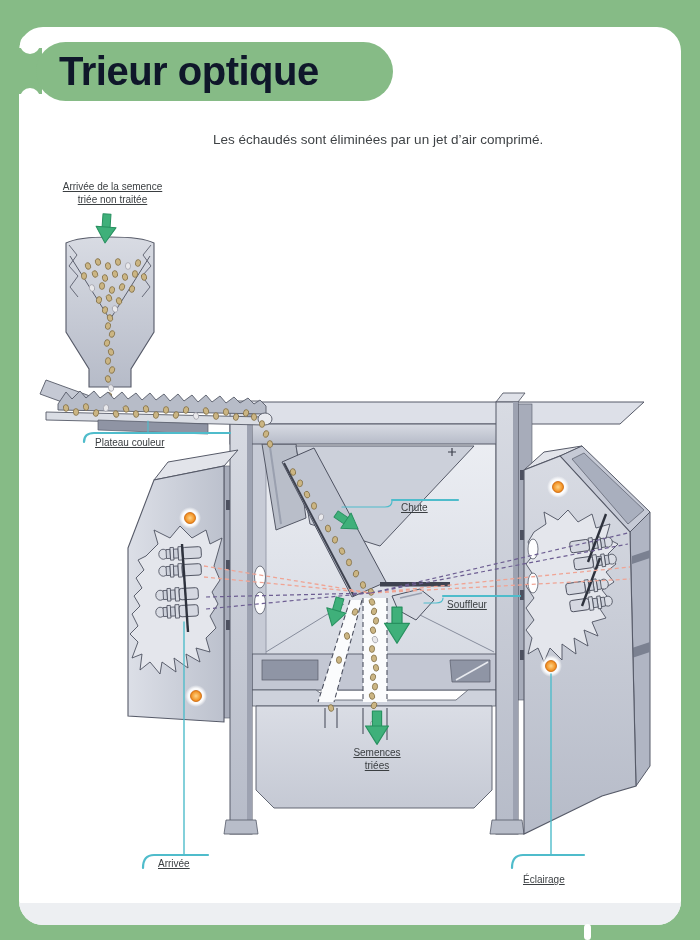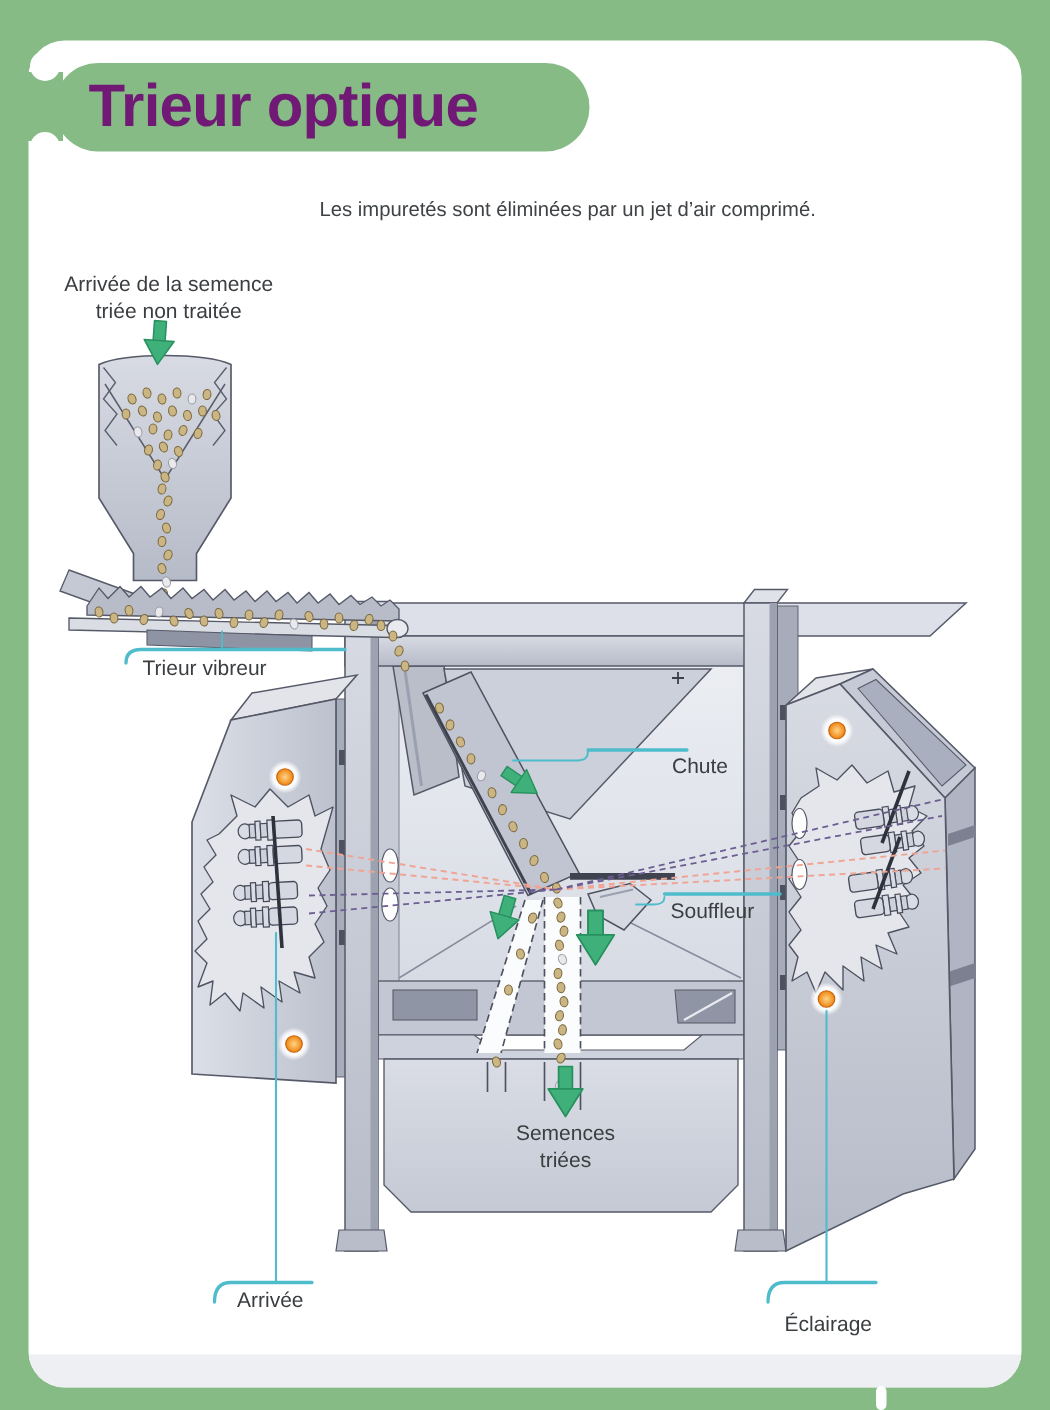--- a/index.html
+++ b/index.html
@@ -17,25 +17,25 @@
     background:#ffffff;border-radius:24px;overflow:hidden;
   }
   .ground{position:absolute;left:0;right:0;bottom:0;height:22px;background:#edeff2;}
   .border-notch{position:absolute;left:584px;top:924px;width:7px;height:16px;background:#ffffff;border-radius:4px;}
   .pill-bridge{position:absolute;left:12px;top:48px;width:30px;height:46px;background:var(--green);}
   .pill-fillet{position:absolute;width:20px;height:20px;background:#ffffff;border-radius:50%;}
   .pill{
     position:absolute;left:36px;top:42px;width:357px;height:59px;background:var(--green);
     border-radius:30px;display:flex;align-items:center;padding-left:23px;
   }
-  .pill span{color:#701a75;font-size:40px;font-weight:bold;letter-spacing:-0.5px;}
+  .pill span{color:#0f172a;font-size:40px;font-weight:bold;letter-spacing:-0.5px;}
   .intro{position:absolute;left:213px;top:130px;width:462px;}
   .intro p{font-size:13.5px;line-height:1.48;color:var(--text);margin:0 0 8px 0;}
   svg.art{position:absolute;left:0;top:0;width:700px;height:940px;pointer-events:none;}
-  .dlabel{position:absolute;font-size:14px;color:#3a3e41;line-height:1.28;}
+  .dlabel{position:absolute;font-size:10px;color:#3a3e41;line-height:1.28;text-decoration:underline;}
   .dlabel.center{text-align:center;white-space:pre-line;}
   .tealLine{stroke:var(--teal);stroke-width:1.4;fill:none;stroke-linecap:round;}
   .tealThin{stroke:var(--teal);stroke-width:1.2;fill:none;stroke-linecap:round;}
   .overline{stroke:var(--teal);stroke-width:2.2;fill:none;stroke-linecap:round;}
   .salmonD{stroke:var(--salmon);stroke-width:1.3;fill:none;stroke-dasharray:4 3;}
   .purpleD{stroke:var(--purple);stroke-width:1.2;fill:none;stroke-dasharray:4 3;}
   .arrowP{fill:var(--arrow);stroke:#27905f;stroke-width:1;stroke-linejoin:round;}
   .chanW{fill:#fbfcfd;}
   .chanEdge{stroke:#4d5160;stroke-width:1.1;fill:none;stroke-dasharray:5 3;}
   .chanTail{stroke:#4d5160;stroke-width:1.1;fill:none;}
@@ -341,26 +341,26 @@
 </svg>
 
 <div class="pill-bridge"></div>
 <div class="pill-fillet" style="left:20px;top:34px;"></div>
 <div class="pill-fillet" style="left:20px;top:88px;"></div>
 <div class="pill">
   <span>Trieur optique</span>
 </div>
 
 <div class="intro">
-  <p>Les impuretés sont éliminées par un jet d’air comprimé.</p>
+  <p>Les échaudés sont éliminées par un jet d’air comprimé.</p>
 </div>
 
 <div class="dlabel center" style="left:40px;top:181px;width:145px;">Arrivée de la semence
 triée non traitée</div>
-<div class="dlabel" style="left:95px;top:437px;">Trieur vibreur</div>
-<div class="dlabel" style="left:401px;top:502px;margin-left:47px;">Chute</div>
+<div class="dlabel" style="left:95px;top:437px;">Plateau couleur</div>
+<div class="dlabel" style="left:401px;top:502px;">Chute</div>
 <div class="dlabel" style="left:447px;top:599px;">Souffleur</div>
 <div class="dlabel center" style="left:337px;top:747px;width:80px;">Semences
 triées</div>
 <div class="dlabel" style="left:158px;top:858px;">Arrivée</div>
 <div class="dlabel" style="left:523px;top:858px;margin-top:16px;">Éclairage</div>
 
 <div class="border-notch"></div>
 
 </body></html>

